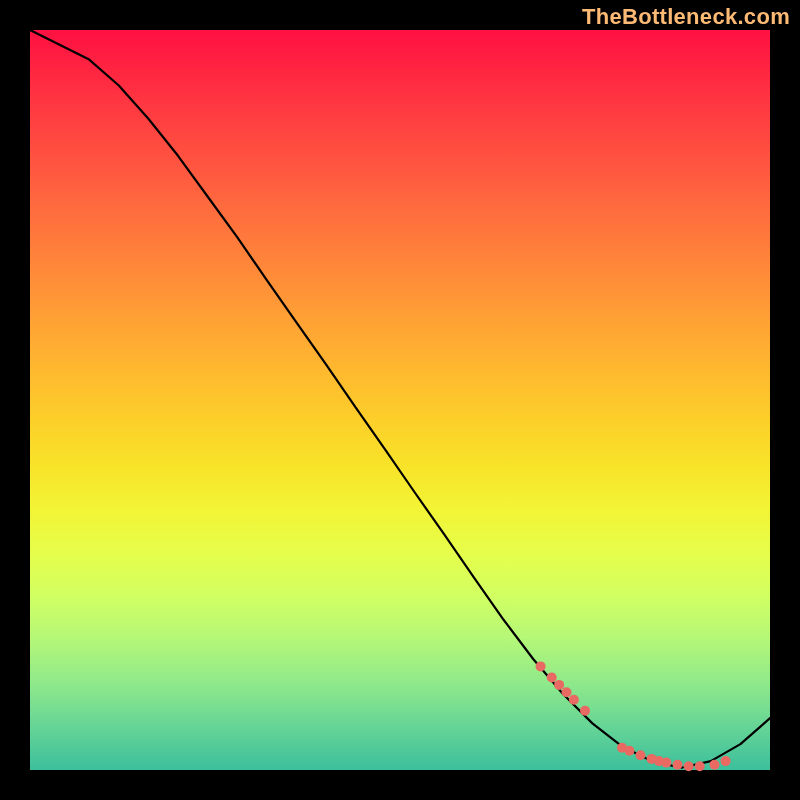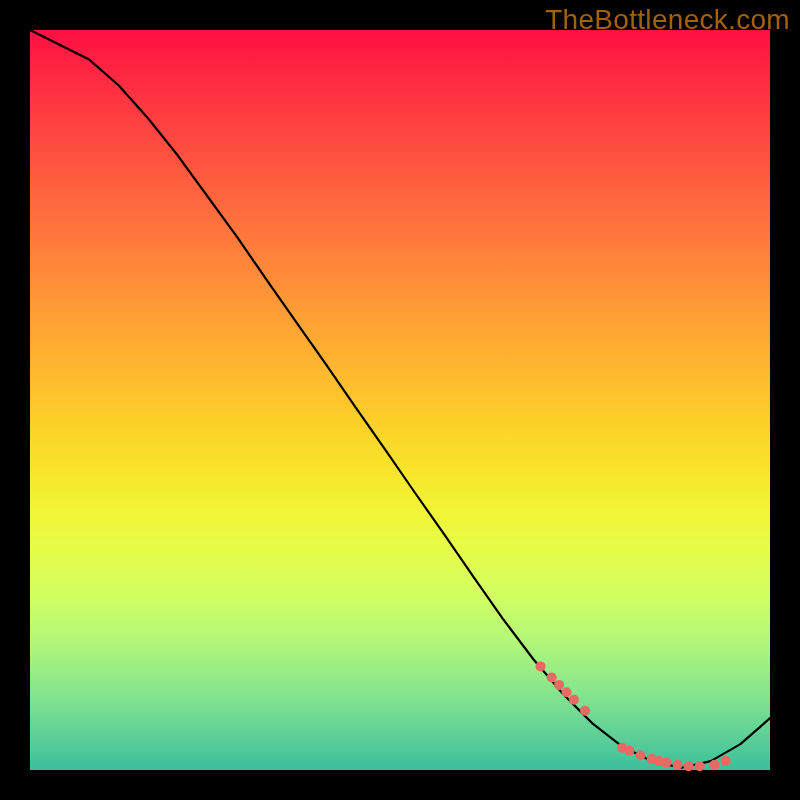--- a/index.html
+++ b/index.html
@@ -41,23 +41,23 @@
       #b4f778 82.35%,
       #8fe98a 88.24%,
       #66d596 94.12%,
       #3cbf9c 100.0%
     );
   }
   .watermark {
     position: absolute;
     top: 4px;
     right: 10px;
-    color: #a16207;
-    font-size: 28px;
-    font-weight: 400;
+    color: #fdba74;
+    font-size: 22px;
+    font-weight: 700;
     letter-spacing: 0.3px;
     user-select: none;
   }
   svg.overlay {
     position: absolute;
     left: 30px;
     top: 30px;
     width: 740px;
     height: 740px;
     overflow: visible;

